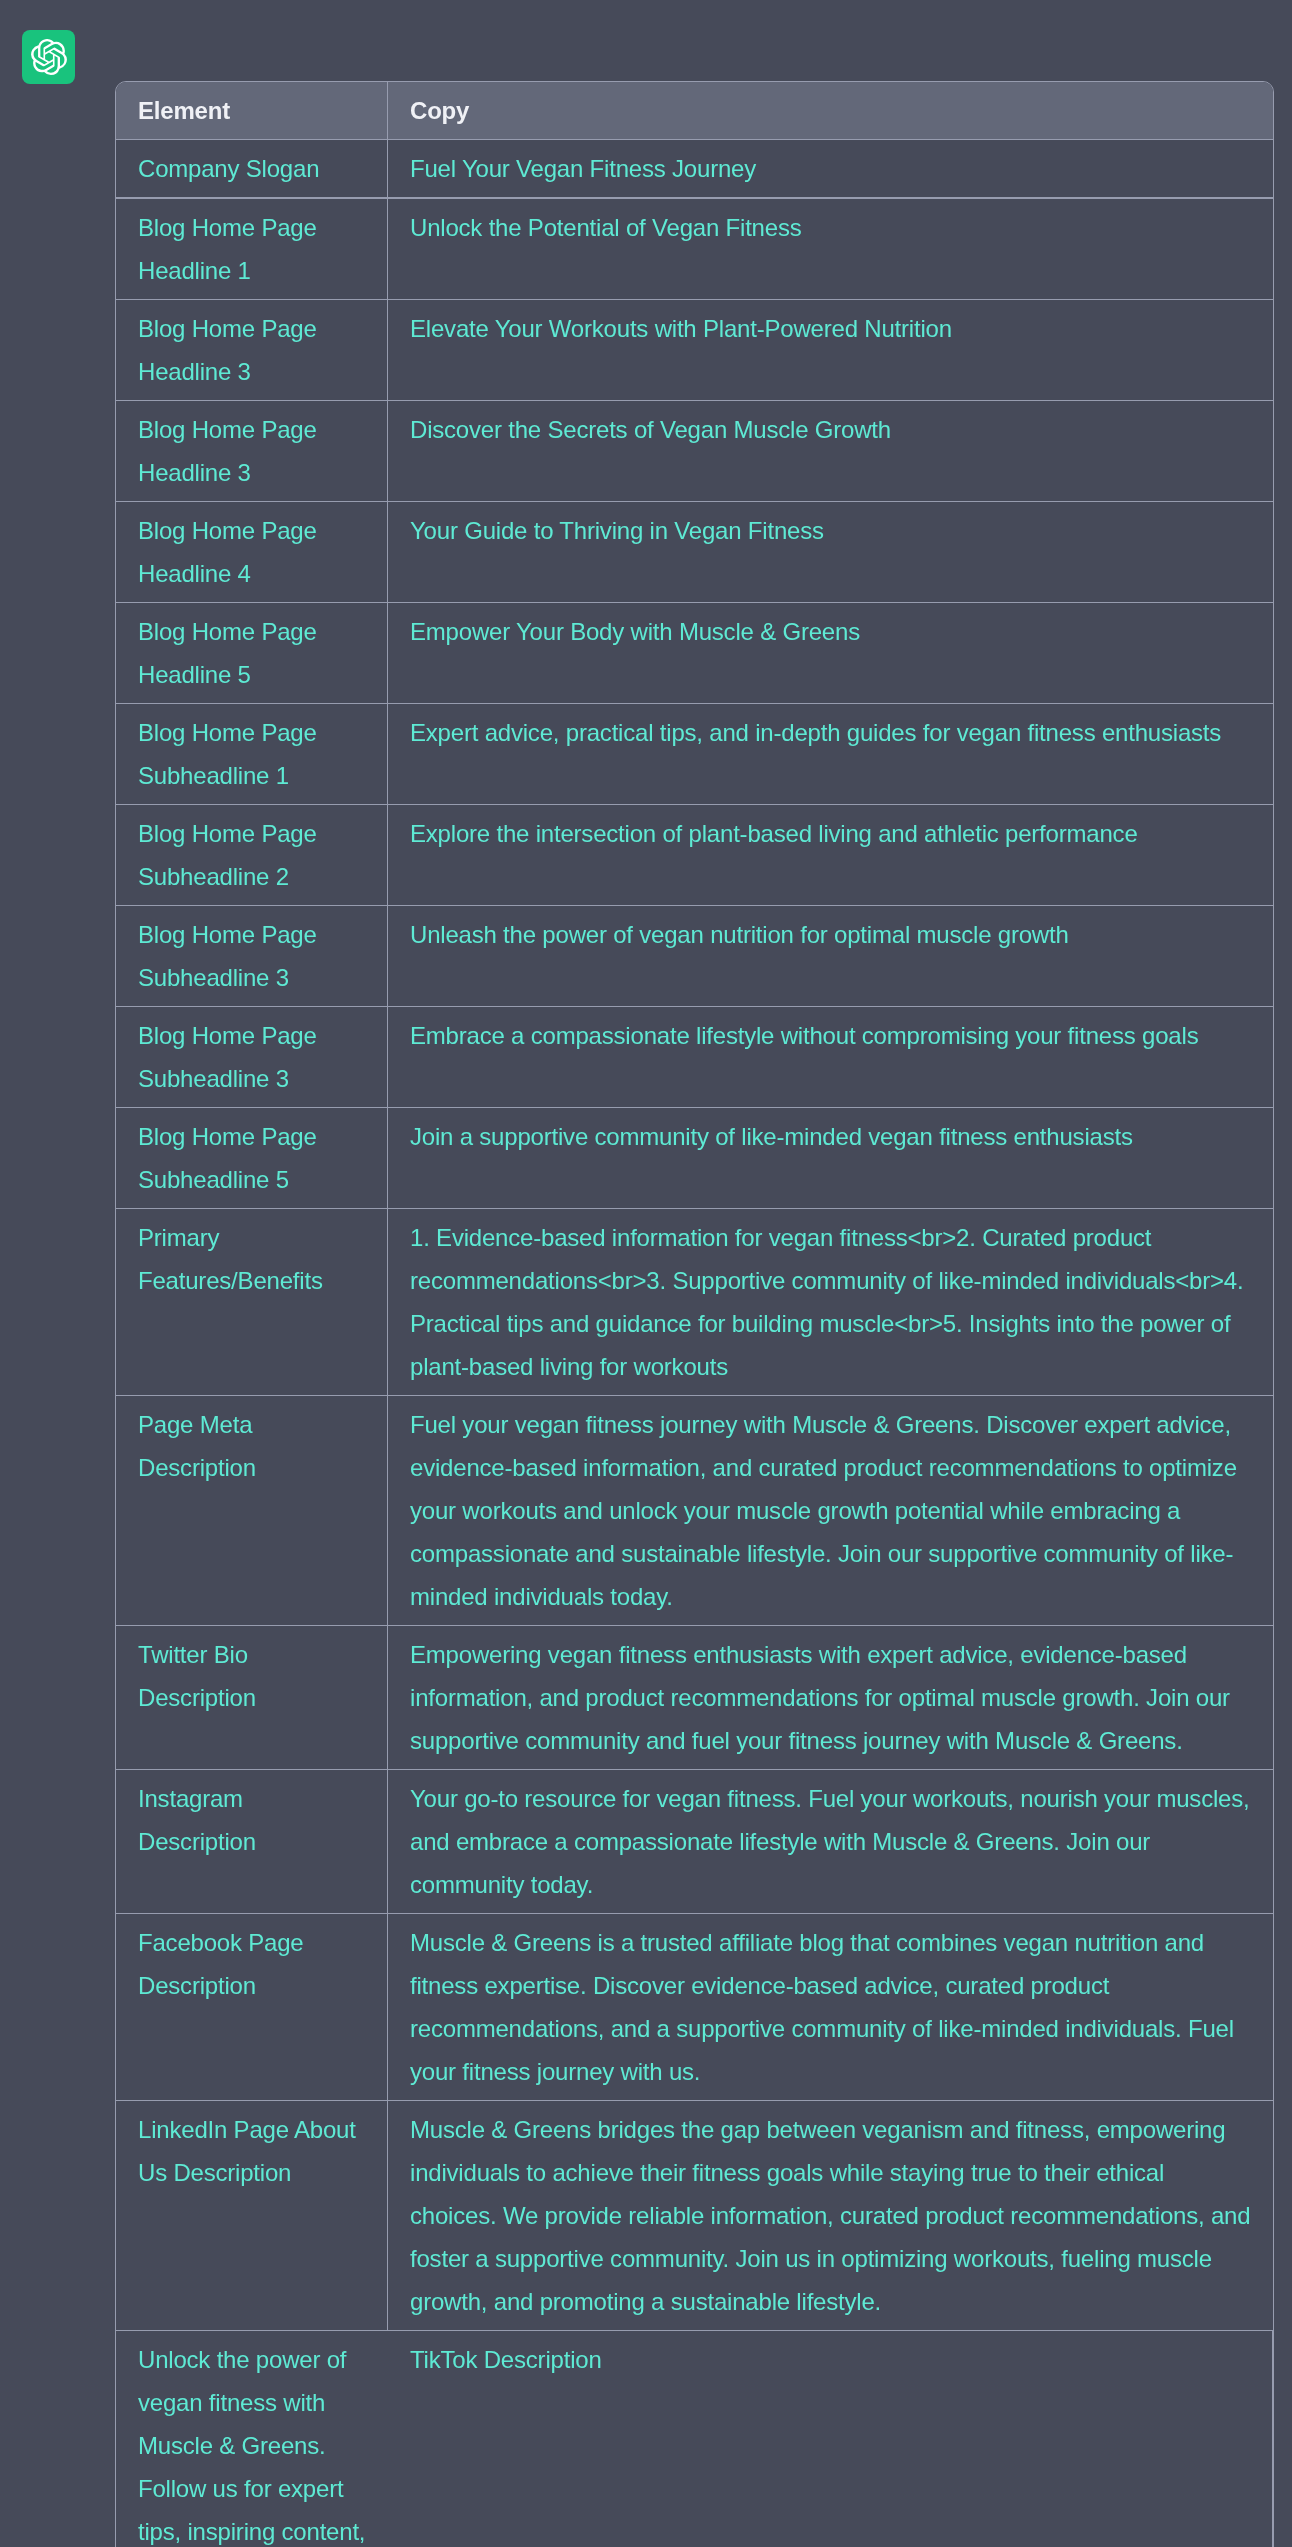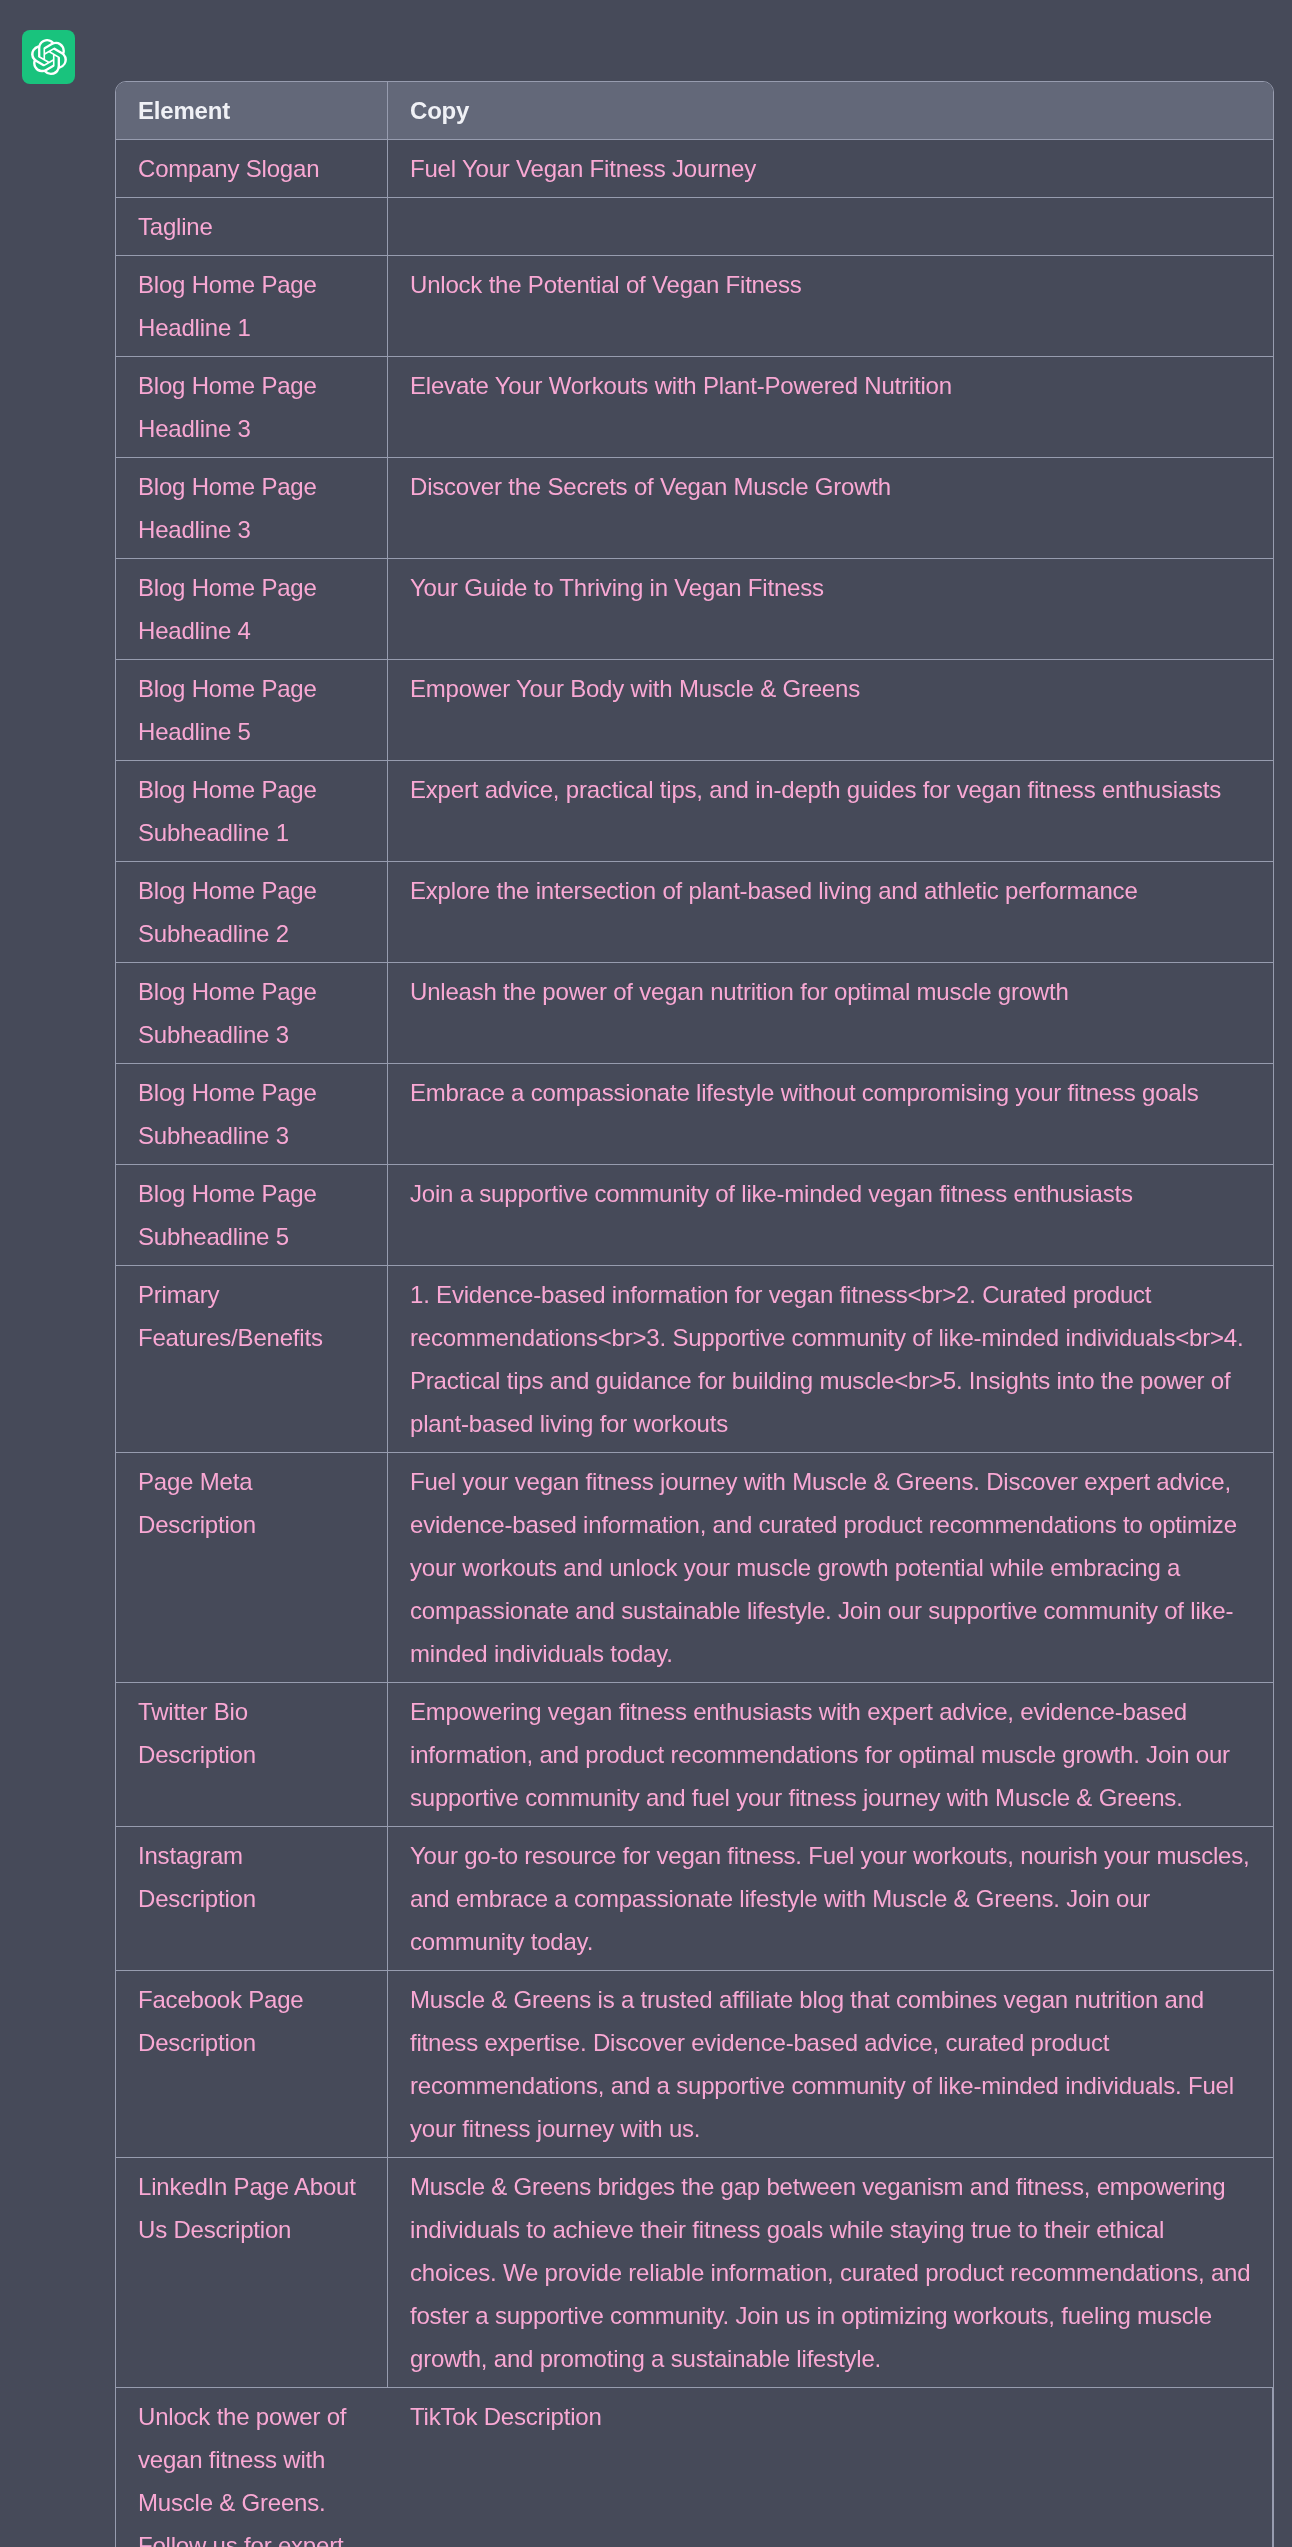--- a/index.html
+++ b/index.html
@@ -36,21 +36,21 @@
   .t-row {
     display: grid;
     grid-template-columns: 272px 1fr;
     border-top: 1px solid #979caf;
   }
   .t-row.header { border-top: none; }
   .cell {
     font-size: 24px;
     line-height: 43px;
     letter-spacing: -0.2px;
-    color: #f9a8d4;
+    color: #5eead4;
     padding: 7px 18px 7px 22px;
   }
   .cell.el {
     border-right: 1px solid #979caf;
     padding-right: 30px;
   }
   .t-row.header .cell {
     background: #636879;
     color: #f0f1f6;
     font-weight: bold;
@@ -71,21 +71,20 @@
   <div class="t-row header">
     <div class="cell el">Element</div>
     <div class="cell">Copy</div>
   </div>
   <div id="table-body">
       <div class="t-row">
         <div class="cell el">Company Slogan</div>
         <div class="cell">Fuel Your Vegan Fitness Journey</div>
       </div>
       <div class="t-row">
-        <div class="cell el">Tagline</div>
       </div>
       <div class="t-row">
         <div class="cell el">Blog Home Page Headline 1</div>
         <div class="cell">Unlock the Potential of Vegan Fitness</div>
       </div>
       <div class="t-row">
         <div class="cell el">Blog Home Page Headline 3</div>
         <div class="cell">Elevate Your Workouts with Plant-Powered Nutrition</div>
       </div>
       <div class="t-row">

